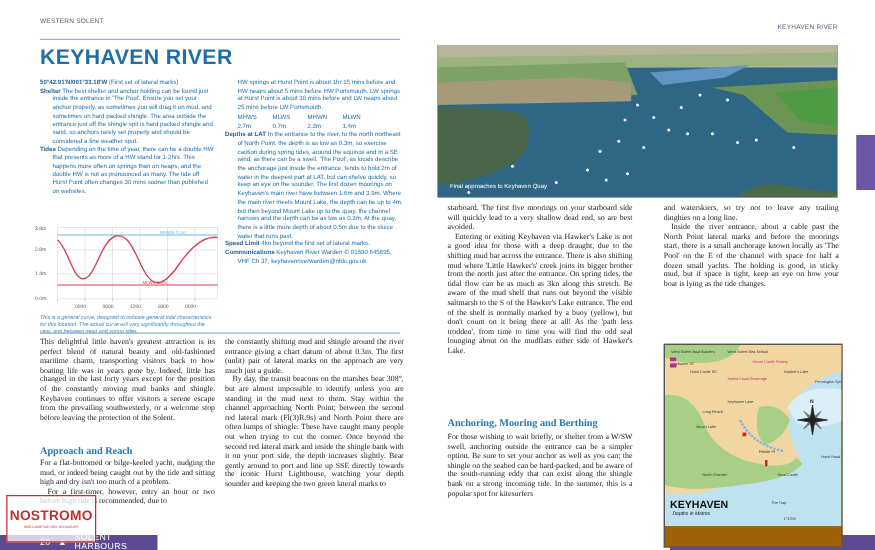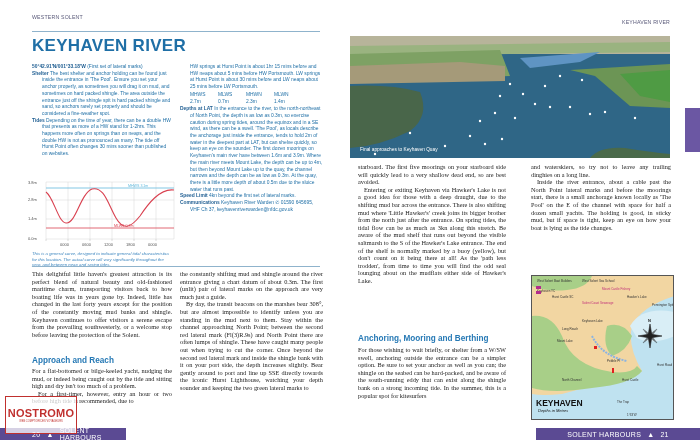--- a/index.html
+++ b/index.html
@@ -13,28 +13,28 @@
 .info{position:absolute;font-size:4.9px;line-height:6.7px;color:#1f6fa6}
 .info p{margin:0}
 .info .hang{padding-left:10px;text-indent:-10px}
 .info b{color:#1f5e92;font-weight:bold}
 .info .ind{padding-left:10px}
 .tbl{display:flex;gap:8px;padding-left:10px}
 .tbl span{display:inline-block;width:20px}
 .serif{position:absolute;font-family:"Liberation Serif",serif;font-size:6.3px;line-height:7.6px;color:#222;text-align:justify}
 .serif p{margin:0}
 .serif .ti{text-indent:6px}
-h2.sub{position:absolute;font-size:8.2px;color:#2679b5;font-weight:bold;font-family:Liberation Sans, sans-serif}
+h2.sub{position:absolute;font-size:8.2px;color:#2679b5;font-weight:bold;font-family:Liberation Serif, serif}
 .caption{position:absolute;font-size:4.3px;line-height:5.6px;color:#3d86bf;font-style:italic}
 .footer{position:absolute;top:428px;height:12px;background:#5b4a93;color:#fff;font-size:7px;display:flex;align-items:center;letter-spacing:.3px}
 .photo{position:absolute;left:350px;top:36px;width:320px;height:122px;overflow:hidden;background:#2d5e7c}
 .photo-cap{position:absolute;left:10px;bottom:6px;font-size:4.8px;color:#fff}
 .side-tab{position:absolute;left:685px;top:108px;width:15px;height:44px;background:#6b57a3}
 .chart{position:absolute;left:28px;top:178px;width:150px;height:70px}
-.map{position:absolute;left:531px;top:275px;width:143px;height:145px;border:1px solid #555;overflow:hidden;background:#a16207}
+.map{position:absolute;left:531px;top:275px;width:143px;height:163px;border:1px solid #555;overflow:hidden;background:#a16207}
 .watermark{position:absolute;left:5px;top:396px;width:72px;height:38px;border:1.3px solid #c0302e;background:rgba(255,255,255,.75);display:flex;flex-direction:column;align-items:center;justify-content:center}
 .watermark .w1{font-size:11px;font-weight:bold;color:#c0302e;letter-spacing:.2px}
 .watermark .w2{font-size:2.6px;color:#c0302e;margin-top:1px}
 </style>
 </head>
 <body>
 
 <div class="page left">
   <div class="running-head" style="left:32px;top:14px">WESTERN SOLENT</div>
   <div class="rule" style="left:32px;top:31px;width:288px"></div>

